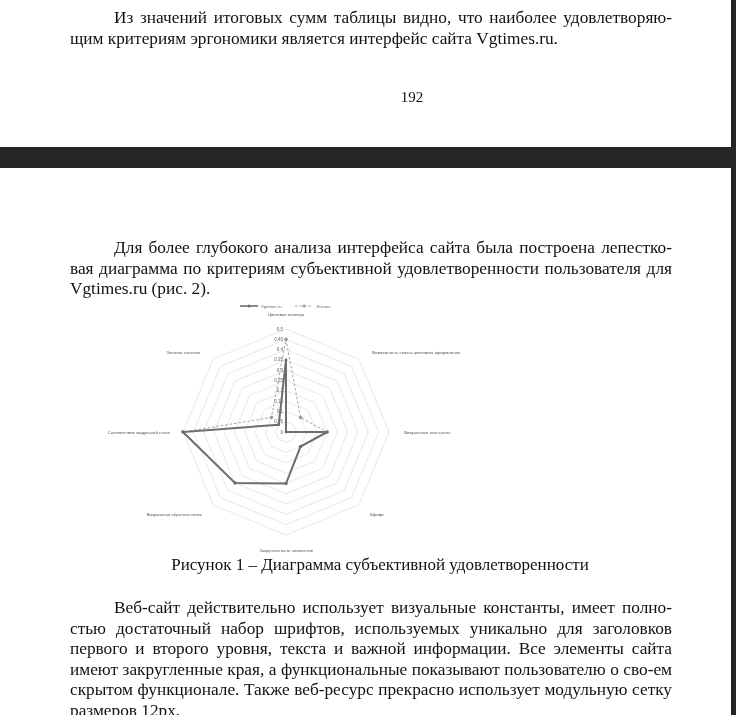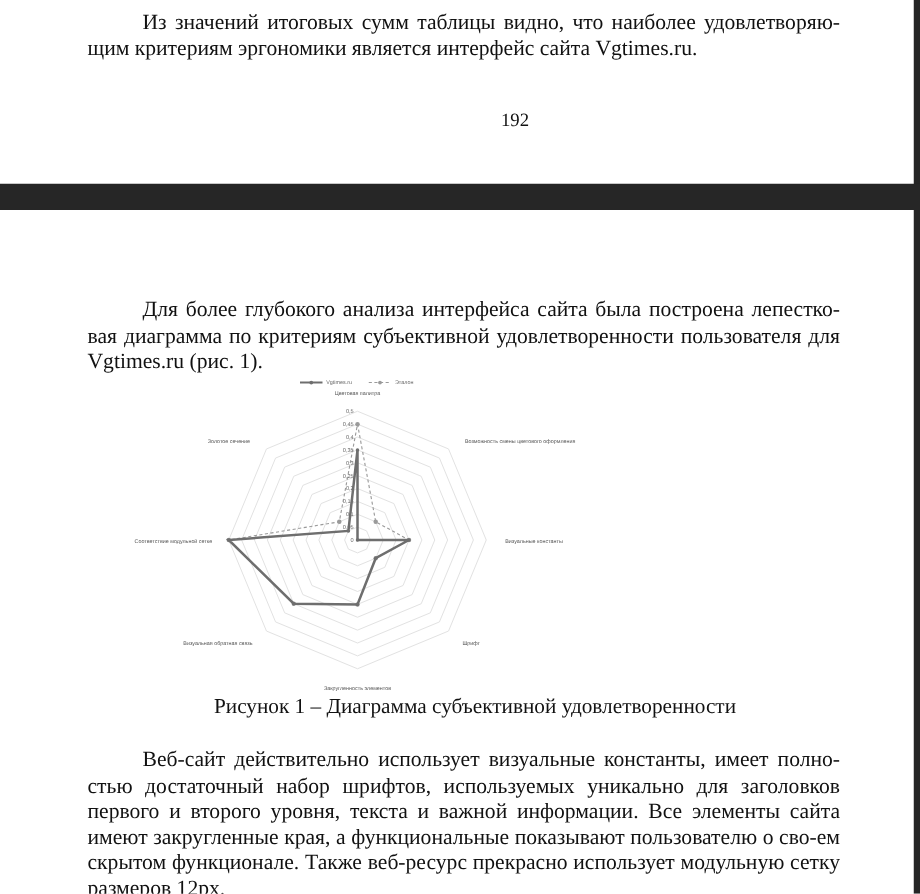--- a/index.html
+++ b/index.html
@@ -26,21 +26,21 @@
 </head>
 <body>
 
 <div class="right-strip"></div>
 
 <p class="para p1">Из значений итоговых сумм таблицы видно, что наиболее удовлетворяю-щим критериям эргономики является интерфейс сайта Vgtimes.ru.</p>
 <div class="pagenum">192</div>
 
 <div class="page-gap"></div>
 
-<p class="para p2">Для более глубокого анализа интерфейса сайта была построена лепестко-вая диаграмма по критериям субъективной удовлетворенности пользователя для Vgtimes.ru (рис. 1).</p>
+<p class="para p2">Для более глубокого анализа интерфейса сайта была построена лепестко-вая диаграмма по критериям субъективной удовлетворенности пользователя для Vgtimes.ru (рис. 2).</p>
 
 <svg class="chart" viewBox="0 0 736 260">
   <g id="legend">
       <line x1="240" y1="11" x2="258" y2="11" stroke="#6e6e6e" stroke-width="1.6" stroke-dasharray="none"></line>
       <circle cx="249" cy="11" r="1.5" fill="#6e6e6e"></circle>
       <text x="261" y="12.5" class="leg">Vgtimes.ru</text>
       <line x1="295" y1="11" x2="313" y2="11" stroke="#9a9a9a" stroke-width="0.9" stroke-dasharray="2.5,2"></line>
       <circle cx="304" cy="11" r="1.5" fill="#9a9a9a"></circle>
       <text x="316" y="12.5" class="leg">Эталон</text>
     </g>

